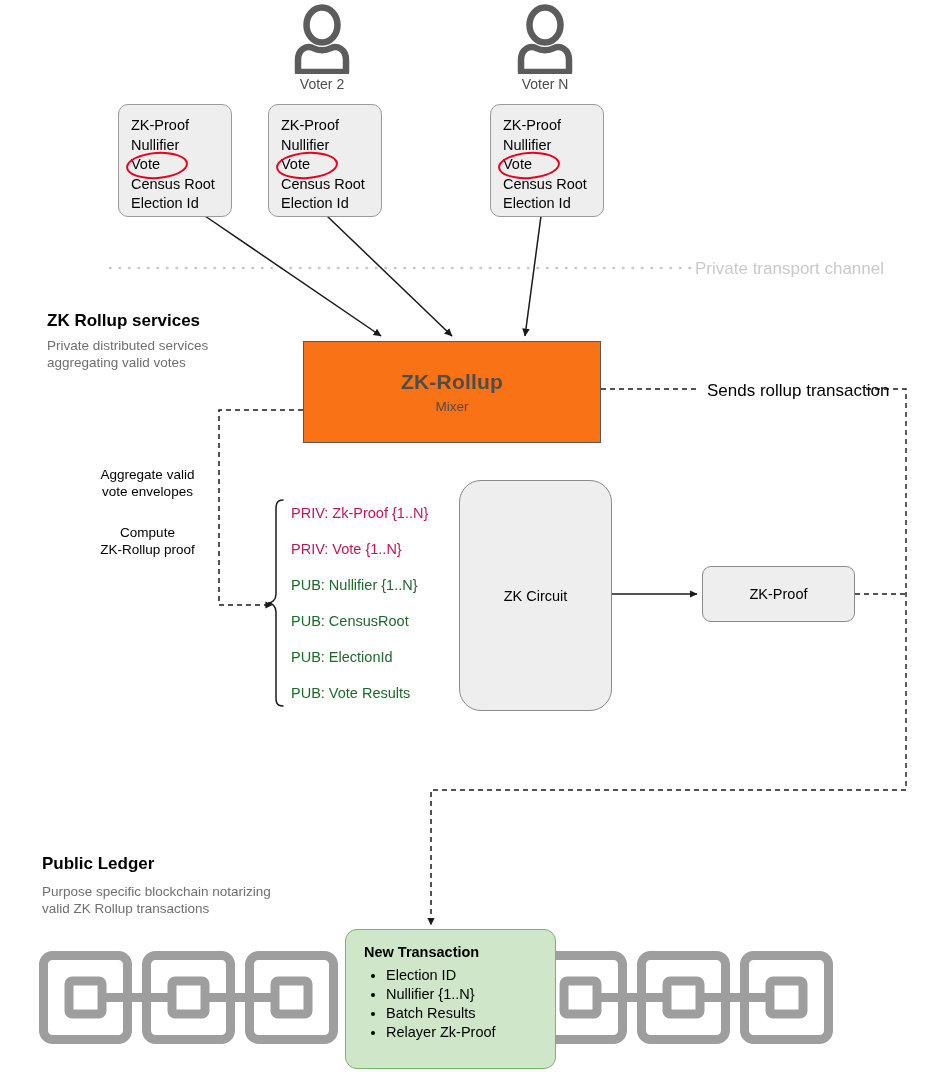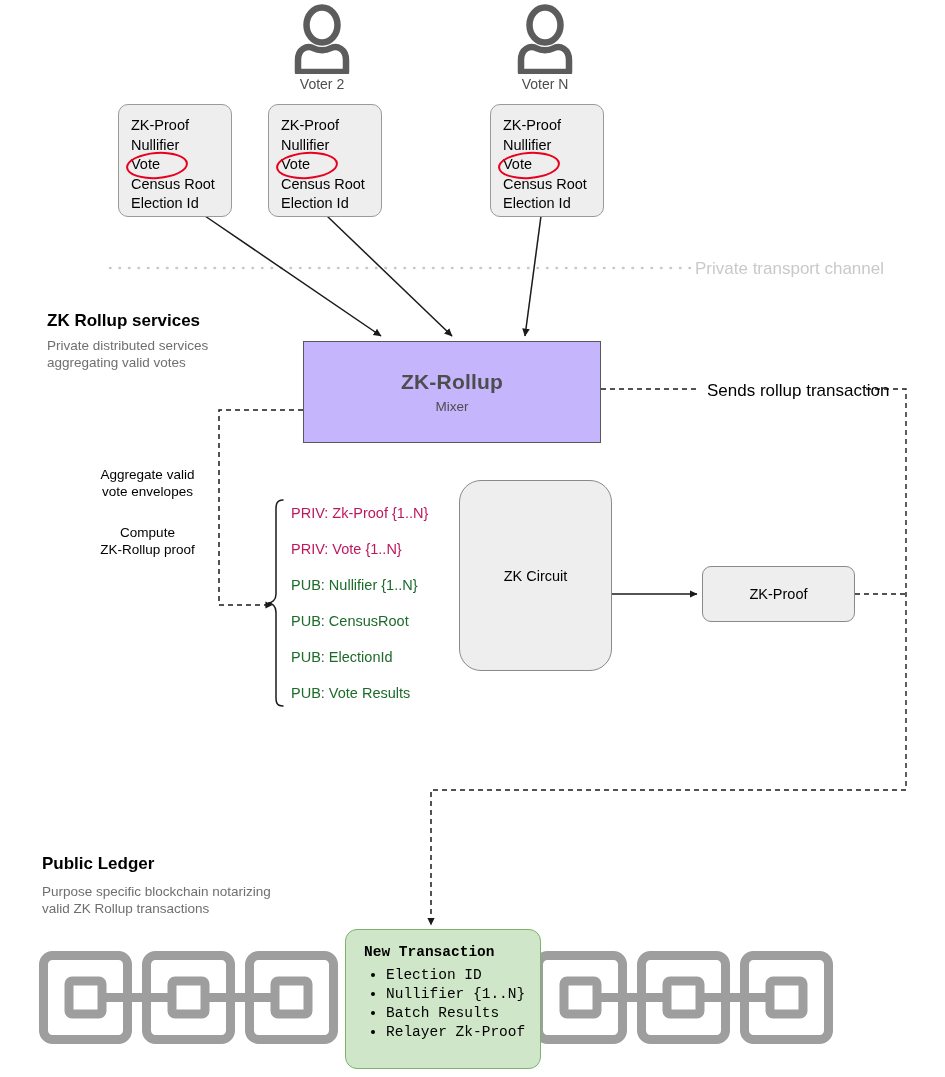--- a/index.html
+++ b/index.html
@@ -34,56 +34,56 @@
     transform:rotate(-4deg);
   }
 
   
   .sec-title{position:absolute;font-size:17px;font-weight:bold;color:#000;}
   .sec-sub{position:absolute;font-size:13.5px;line-height:17px;color:#6f6f6f;}
 
   
   #rollupBox{
     position:absolute;left:303px;top:341px;width:298px;height:102px;
-    background:#c4b5fd;border:1.6px solid #585858;box-sizing:border-box;
+    background:#f97316;border:1.6px solid #585858;box-sizing:border-box;
     display:flex;flex-direction:column;align-items:center;justify-content:center;
   }
   #rollupBox .rtitle{font-size:21px;font-weight:bold;color:#4d4d4d;letter-spacing:.2px;}
   #rollupBox .rsub{font-size:13.5px;color:#4d4d4d;margin-top:5px;}
 
   
   .greybox{
     position:absolute;background:#eeeeee;border:1.6px solid #8a8a8a;
     box-sizing:border-box;display:flex;align-items:center;justify-content:center;
     font-size:14.5px;color:#000;
   }
-  #zkCircuit{left:459px;top:480px;width:153px;height:191px;border-radius:22px;}
+  #zkCircuit{left:459px;top:480px;width:153px;height:231px;border-radius:22px;}
   #zkProof{left:702px;top:566px;width:153px;height:56px;border-radius:9px;}
 
   
   #signals{position:absolute;left:291px;top:505px;width:175px;}
   #signals .sig{font-size:14.5px;line-height:17px;height:36px;white-space:nowrap;}
   .sig.priv{color:#be185d;}
   .sig.pub{color:#1d6b2a;}
 
   
   .ann{position:absolute;font-size:13.5px;line-height:17px;color:#000;text-align:center;}
 
   
   .edge-label{position:absolute;font-size:17px;color:#000;white-space:nowrap;}
   #channelLabel{
     position:absolute;font-size:17px;color:#c9c9c9;white-space:nowrap;
     left:695px;top:259px;
   }
 
   
   #newTx{
-    position:absolute;left:345px;top:929px;width:196px;height:140px;
+    position:absolute;left:345px;top:929px;width:211px;height:140px;
     background:#cfe7c8;border:1.6px solid #7cb36a;border-radius:12px;
-    box-sizing:border-box;padding:14px 0 0 18px;font-family:Liberation Mono, monospace;
+    box-sizing:border-box;padding:14px 0 0 18px;
   }
   #newTx .ntitle{font-size:14.5px;font-weight:bold;color:#000;margin-bottom:6px;}
   #newTx ul{margin:0;padding-left:22px;}
   #newTx li{font-size:14.5px;line-height:19px;color:#000;}
 
   
   .chain{position:absolute;}
 </style>
 </head>
 <body>

